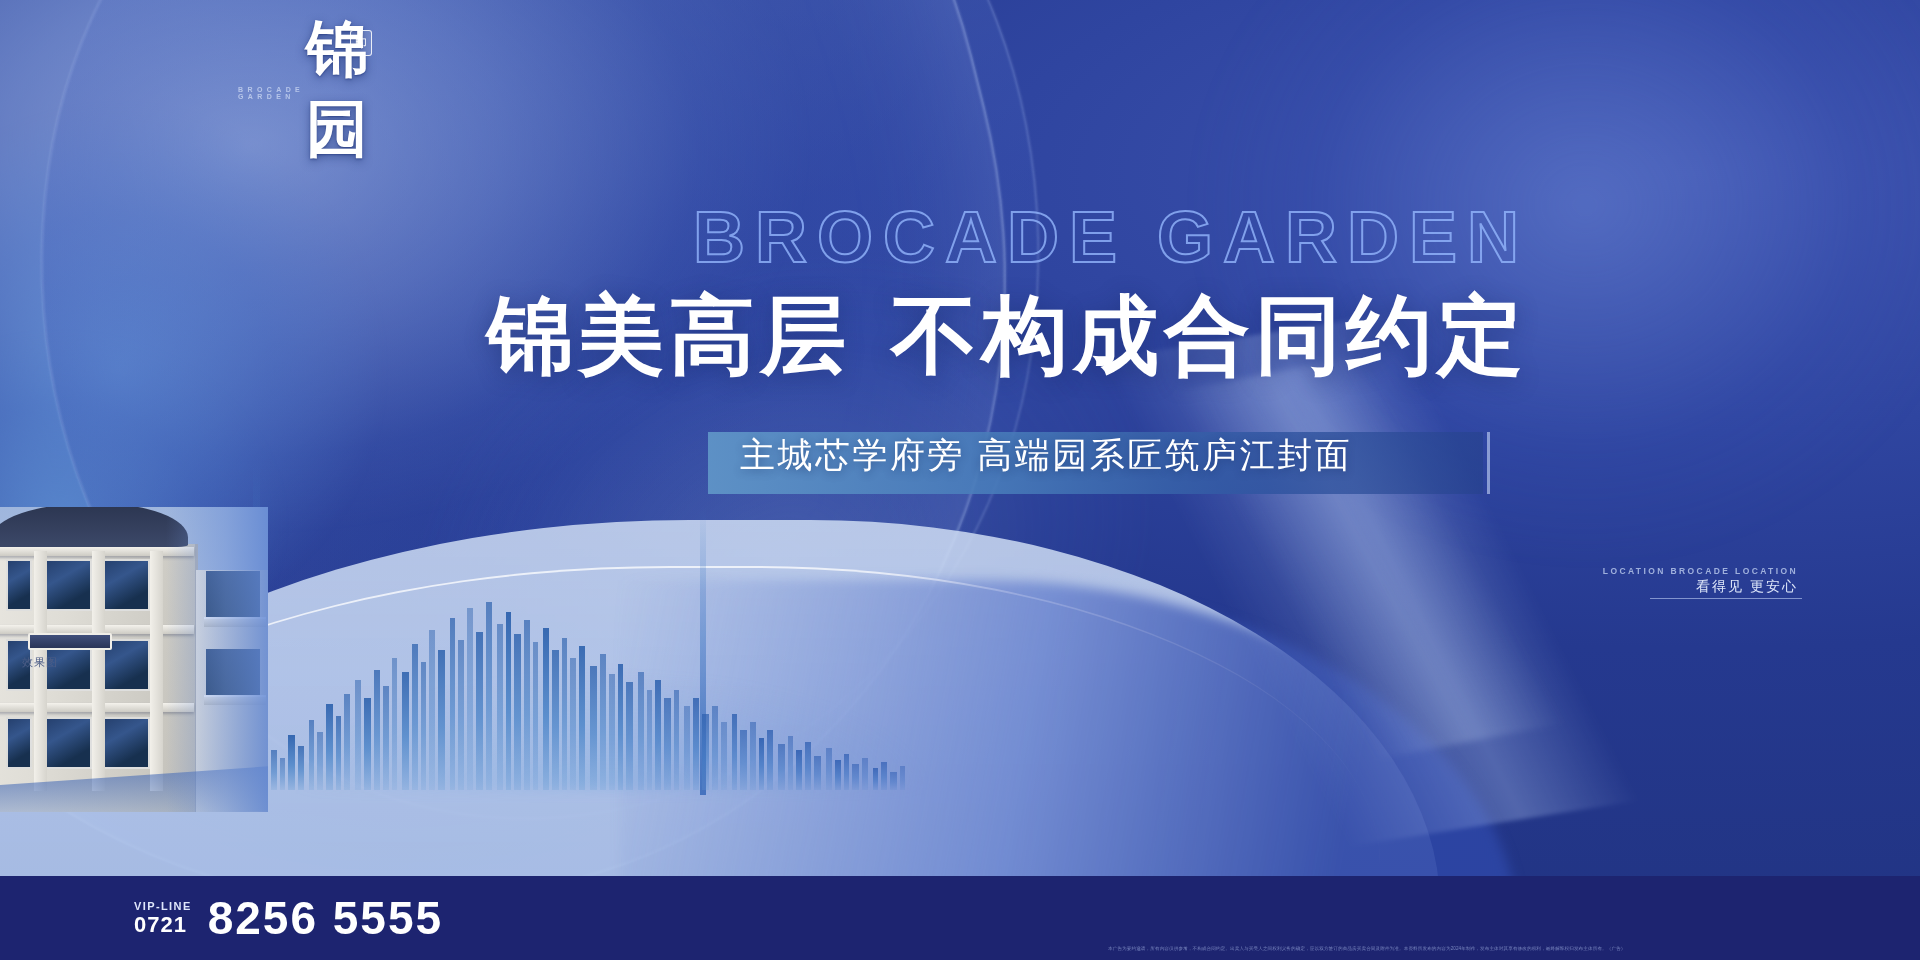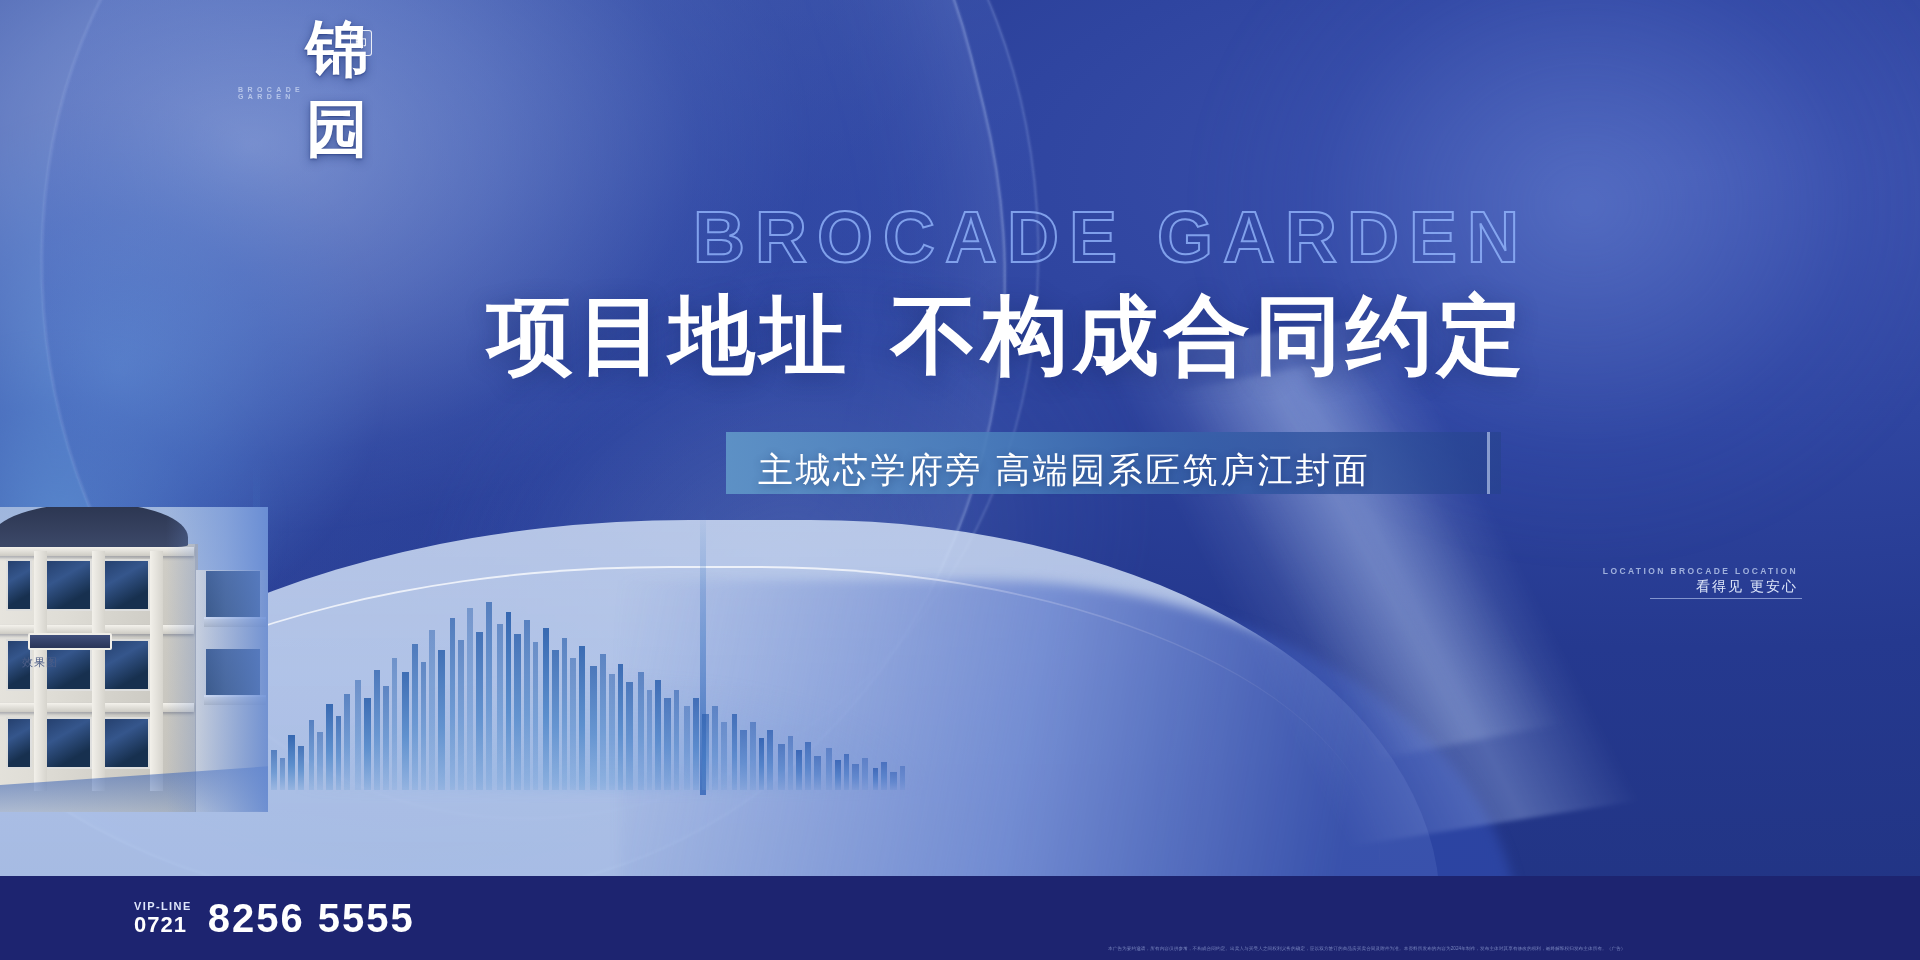--- a/index.html
+++ b/index.html
@@ -211,23 +211,23 @@
     position:absolute; left:487px; top:278px;
     font-family:"Liberation Serif", serif;
     font-size:86px; font-weight:700; color:#fff; letter-spacing:5px;
     white-space:nowrap;
     text-shadow:0 4px 22px rgba(20,38,100,.45);
   }
   .headline .gap { display:inline-block; width:40px; }
 
   
   .subbanner {
-    position:absolute; left:726px; top:432px; width:775px; height:62px;
+    position:absolute; left:708px; top:432px; width:775px; height:62px;
     background:linear-gradient(90deg, rgba(96,150,200,.92) 0%, rgba(72,124,186,.88) 38%, rgba(46,84,160,.80) 72%, rgba(38,66,140,.62) 100%);
-    display:flex; align-items:flex-end;
+    display:flex; align-items:flex-start;
   }
   .subbanner-text {
     color:#fff; font-size:35px; letter-spacing:2.5px; margin-left:32px;
     font-family:"Liberation Sans", sans-serif; white-space:nowrap;
     text-shadow:0 2px 8px rgba(15,35,90,.45);
   }
   .subbanner-rule {
     position:absolute; left:1487px; top:432px; width:3px; height:62px;
     background:rgba(215,230,255,.55);
   }
@@ -271,21 +271,21 @@
   .bb-unit { font-size:24px; vertical-align:baseline; margin-left:3px; }
   .bb-sup { font-size:15px; vertical-align:super; }
   .bb-name {
     color:#fff; font-size:30px; letter-spacing:7px; margin-left:22px; white-space:nowrap;
   }
   .bb-group { display:flex; align-items:center; }
   .bb-vip { margin-left:34px; line-height:1; flex:none; }
   .bb-vip-lbl { font-size:11px; letter-spacing:1.4px; color:#dfe6fb; font-weight:700; display:block; }
   .bb-vip-code { font-size:22px; color:#fff; font-weight:700; letter-spacing:1px; display:block; margin-top:2px; }
   .bb-phone {
-    color:#fff; font-size:40px; font-weight:700; letter-spacing:2px; margin-left:16px; white-space:nowrap;
+    color:#fff; font-size:46px; font-weight:700; letter-spacing:2px; margin-left:16px; white-space:nowrap;
   }
   .bb-addr-wrap { margin-left:40px; }
   .bb-addr-lbl { color:#e2e8fb; font-size:19px; letter-spacing:3px; }
   .bb-arrow { color:#cdd7f5; font-size:17px; margin:0 9px; }
   .bb-addr { color:#fff; font-size:22px; letter-spacing:3px; white-space:nowrap; }
   .bb-disclaimer {
     position:absolute; left:1108px; bottom:8px; width:800px;
     font-size:4.6px; line-height:6px; color:rgba(175,190,235,.62); letter-spacing:.1px;
     text-align:left; white-space:nowrap; overflow:hidden;
   }
@@ -419,21 +419,21 @@
   </div>
 
   <div class="logo">
     <div class="logo-ch c1">锦</div>
     <div class="logo-stamp">印</div>
     <div class="logo-en">BROCADE GARDEN</div>
     <div class="logo-ch c2">园</div>
   </div>
 
   <div class="brocade-outline">BROCADE GARDEN</div>
-  <div class="headline"><span>项目地址</span><span class="gap"></span><span>不构成合同约定</span></div>
+  <div class="headline"><span>锦美高层</span><span class="gap"></span><span>不构成合同约定</span></div>
 
   <div class="subbanner">
     <span class="subbanner-text">主城芯学府旁 高端园系匠筑庐江封面</span>
   </div>
   <div class="subbanner-rule"></div>
 
   <div class="loc-en">LOCATION BROCADE LOCATION</div>
   <div class="loc-cn">看得见 更安心</div>
   <div class="loc-line"></div>
 

